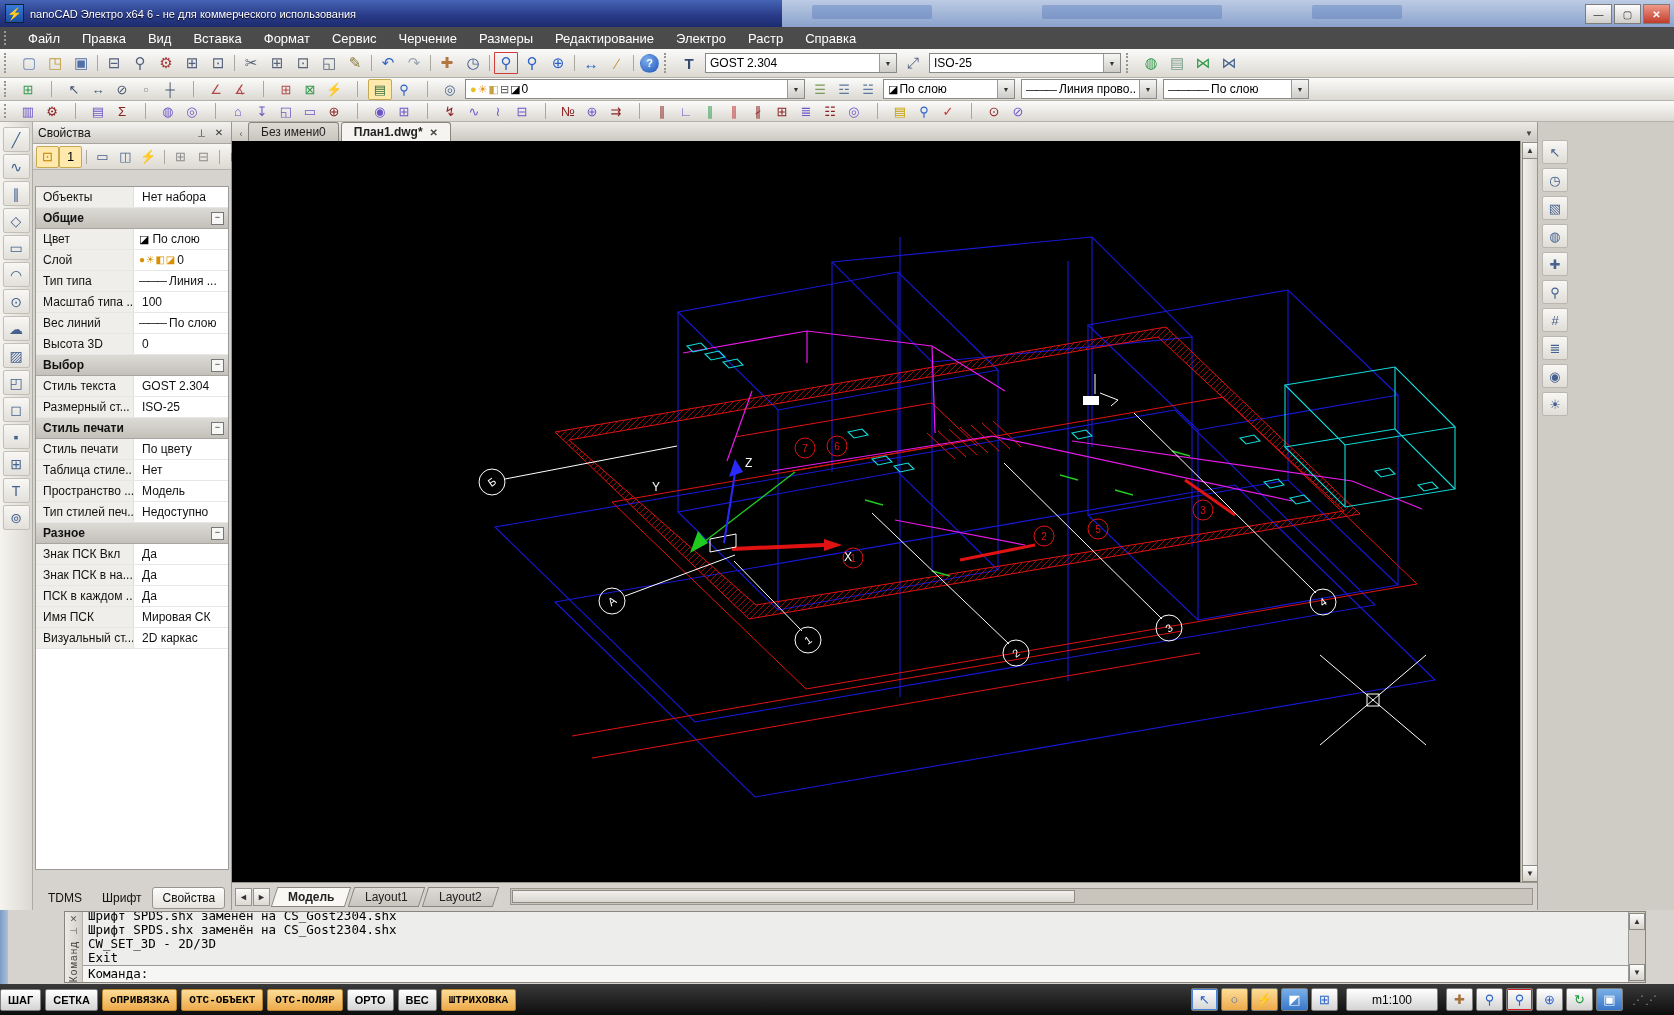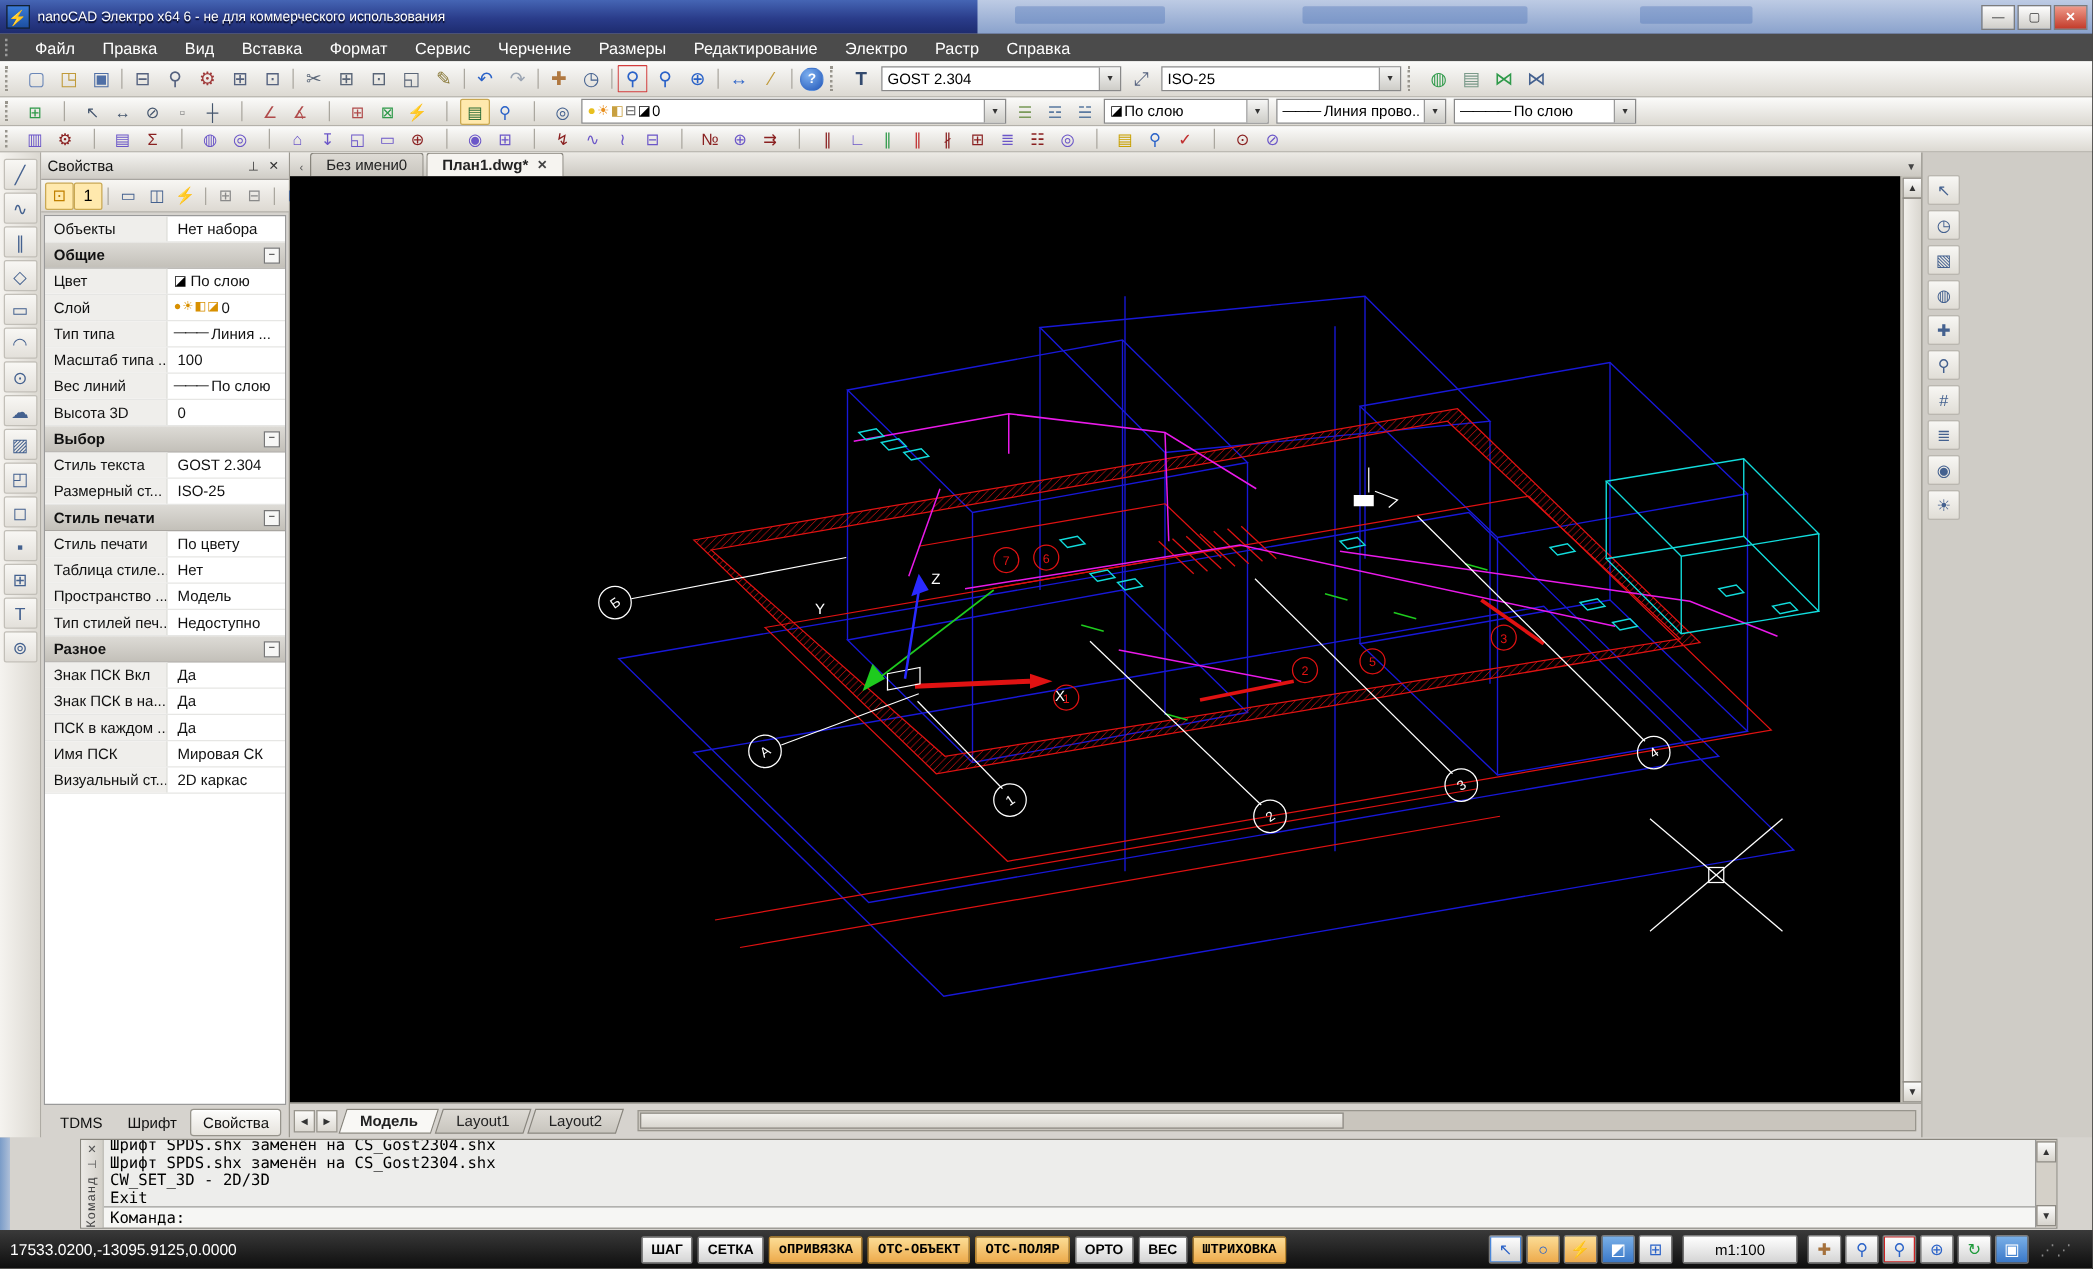--- a/index.html
+++ b/index.html
@@ -47,21 +47,21 @@
   .props{position:absolute;left:33px;top:122px;width:199px;height:788px;background:#d6d3ce;border-right:1px solid #9a978f;box-sizing:border-box;display:flex;flex-direction:column;}
   .props-header{height:21px;flex:none;background:linear-gradient(#f4f3f0,#cfccc6);border-bottom:1px solid #a8a5a0;display:flex;align-items:center;padding:0 5px;font-size:12px;color:#111;}
   .props-header .sp{flex:1;}
   .ph-icon{width:14px;height:14px;display:flex;align-items:center;justify-content:center;font-size:10px;color:#333;margin-left:3px;}
   .ph-icon.pin{transform:rotate(90deg);}
   .props-tools{height:25px;flex:none;background:linear-gradient(#f7f6f3,#ddd9d2);border-bottom:1px solid #b4b1aa;display:flex;align-items:center;padding:0 3px;}
   .pti{width:21px;height:20px;flex:none;display:flex;align-items:center;justify-content:center;font-size:13px;border:1px solid transparent;border-radius:2px;}
   .pti.hl{background:#ffe9ad;border-color:#c9a852;}
   .pti.sep{width:7px;}
   .pti.sep::before{content:"";border-left:1px solid #aaa79f;height:14px;}
-  .props-body{flex:1;background:#fff;border:1px solid #9a9a9a;margin:2px 2px;overflow:hidden;}
+  .props-body{flex:1;background:#fff;border:1px solid #9a9a9a;margin:16px 2px;overflow:hidden;}
   .prow{display:flex;height:20px;font-size:12px;border-bottom:1px solid #e6e6e4;align-items:center;color:#111;}
   .plabel{width:90px;flex:none;background:#efeeeb;border-right:1px solid #e0dfdc;padding-left:7px;white-space:nowrap;overflow:hidden;line-height:20px;}
   .pvalue{flex:1;padding-left:5px;white-space:nowrap;overflow:hidden;display:flex;align-items:center;}
   .vicon{margin-right:3px;font-size:10px;line-height:1;}
   .vicon[data-icon="color-swatch-icon"]::before{content:"◪";color:#000;font-size:11px;}
   .vicon[data-icon="layer-badges-icon"]::before{content:"● ☀ ◧ ◪";color:#d89000;letter-spacing:-1px;font-size:10px;}
   .vicon[data-icon="line-sample-icon"]::before{content:"———";color:#000;letter-spacing:-1px;}
   .minus{display:none;width:11px;height:11px;border:1px solid #777;background:#f7f7f6;font-size:9px;line-height:9px;text-align:center;margin:0 4px 0 auto;font-weight:normal;}
   .prow.section{background:linear-gradient(#dddbd6,#c3c0b9);font-weight:bold;border-bottom:1px solid #a8a5a0;}
   .prow.section .plabel{background:transparent;border:none;width:auto;flex:0 0 auto;}
@@ -771,21 +771,20 @@
         <div class="cmd-prompt">Команда:</div>
       </div>
       <div class="cmd-vscroll">
         <span class="sbtn" style="top:1px;left:0;">▲</span>
         <span class="sbtn" style="bottom:1px;left:0;">▼</span>
       </div>
     </div>
   </div>
 
   <div class="statusbar">
-    <span class="coords">17533.0200,-13095.9125,0.0000</span>
     <span class="toggles">
 
     <span class="stoggle">ШАГ</span>
         <span class="stoggle">СЕТКА</span>
         <span class="stoggle on">оПРИВЯЗКА</span>
         <span class="stoggle on">ОТС-ОБЪЕКТ</span>
         <span class="stoggle on">ОТС-ПОЛЯР</span>
         <span class="stoggle">ОРТО</span>
         <span class="stoggle">ВЕС</span>
         <span class="stoggle on">ШТРИХОВКА</span>

